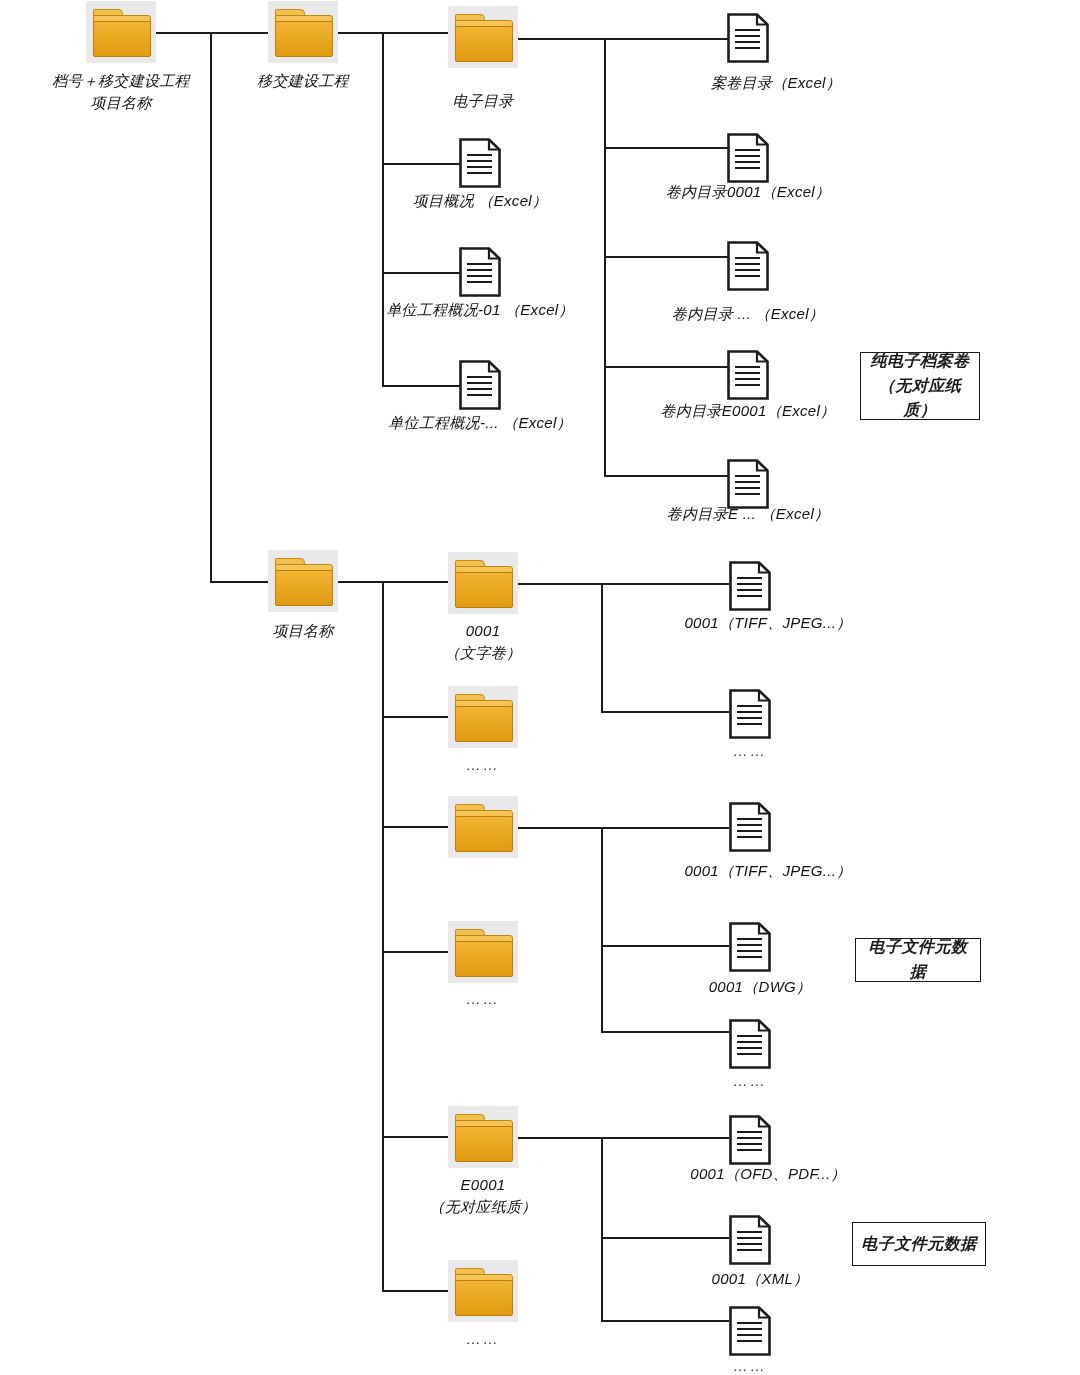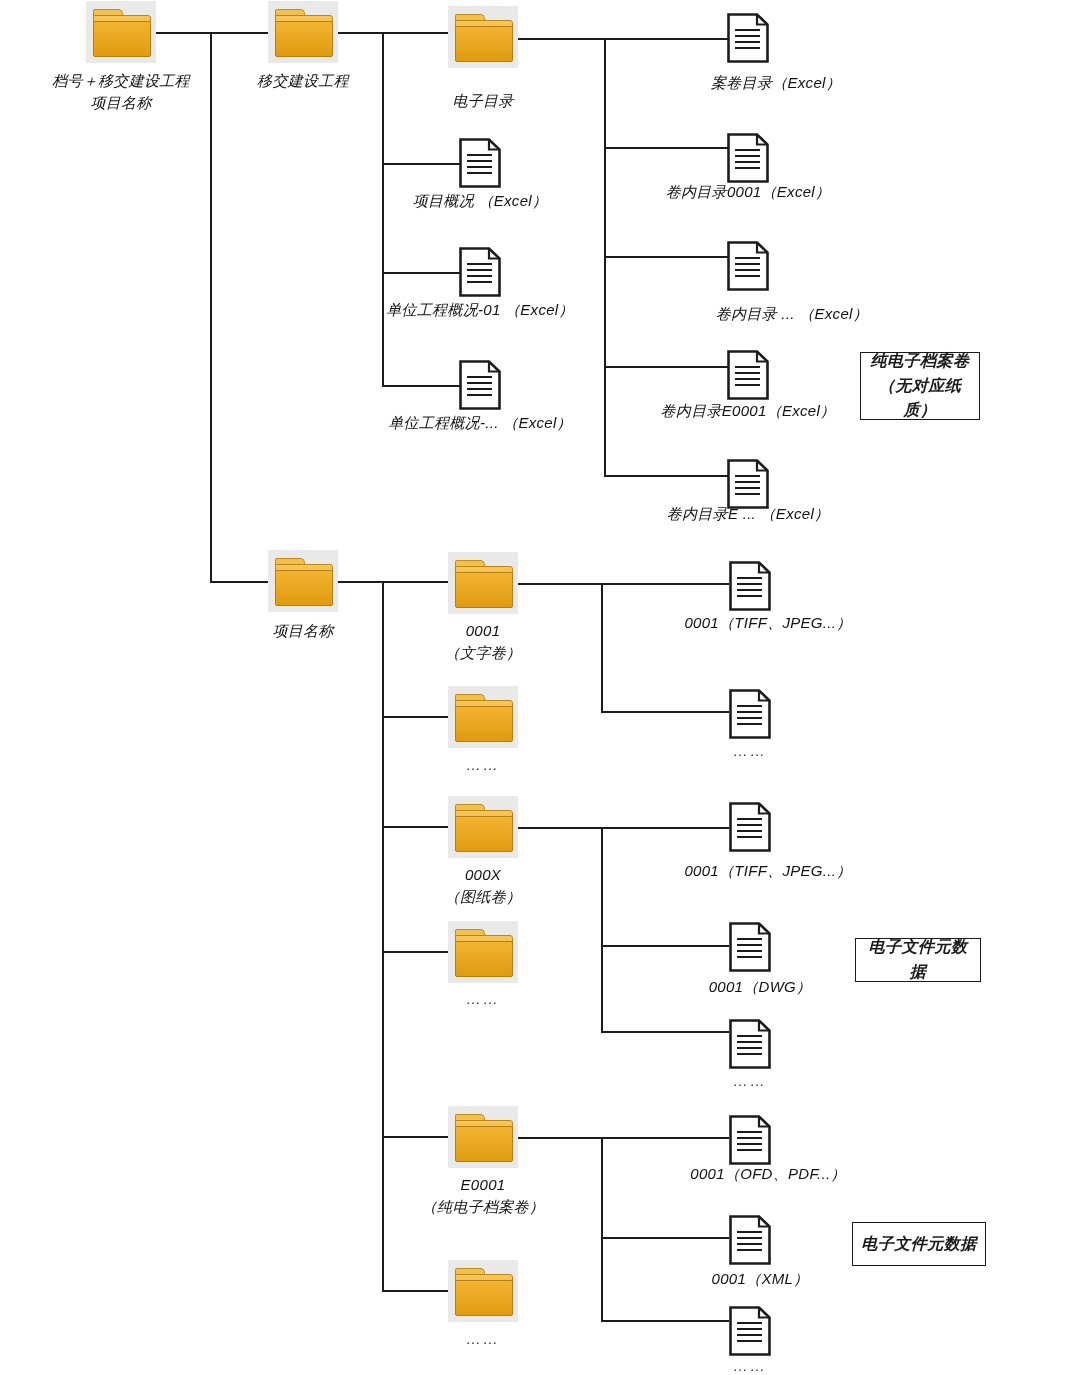--- a/index.html
+++ b/index.html
@@ -207,41 +207,39 @@
   </div>
   <div class="lbl dots" style="left:408px;top:754px;width:150px;">……</div>
 
   <div class="folder" style="left:448px;top:796px;">
     <div class="fbody">
         <div class="ftab"></div>
         <div class="fback"></div>
         <div class="ffront"></div>
       </div>
   </div>
-  <div class="lbl" style="left:408px;top:864px;width:150px;">000X
-（图纸卷）</div>
 
   <div class="folder" style="left:448px;top:921px;">
     <div class="fbody">
         <div class="ftab"></div>
         <div class="fback"></div>
         <div class="ffront"></div>
       </div>
   </div>
   <div class="lbl dots" style="left:408px;top:988px;width:150px;">……</div>
 
   <div class="folder" style="left:448px;top:1106px;">
     <div class="fbody">
         <div class="ftab"></div>
         <div class="fback"></div>
         <div class="ffront"></div>
       </div>
   </div>
   <div class="lbl" style="left:398px;top:1174px;width:170px;">E0001
-（纯电子档案卷）</div>
+（无对应纸质）</div>
 
   <div class="folder" style="left:448px;top:1260px;">
     <div class="fbody">
         <div class="ftab"></div>
         <div class="fback"></div>
         <div class="ffront"></div>
       </div>
   </div>
   <div class="lbl dots" style="left:408px;top:1328px;width:150px;">……</div>
 
@@ -320,21 +318,21 @@
   <path d="M2.5 2.5 H31 L41.5 12.5 V49.5 H2.5 Z" fill="#ffffff" stroke="#1c1c1c" stroke-width="2.6" stroke-linejoin="miter"></path>
   <path d="M31 2.5 V12.5 H41.5" fill="none" stroke="#1c1c1c" stroke-width="2.2"></path>
   <g stroke="#1c1c1c" stroke-width="2" stroke-linecap="butt">
     <line x1="9" y1="18" x2="34" y2="18"></line>
     <line x1="9" y1="24" x2="34" y2="24"></line>
     <line x1="9" y1="30" x2="34" y2="30"></line>
     <line x1="9" y1="36" x2="34" y2="36"></line>
   </g>
 </svg>
     </div>
-  <div class="lbl" style="left:628px;top:303px;width:240px;text-align:right;">卷内目录 ... （Excel）</div>
+  <div class="lbl" style="left:628px;top:303px;width:240px;">卷内目录 ... （Excel）</div>
 
   <div class="fileic" style="left:726px;top:349px;">
 <svg width="44" height="52" viewBox="0 0 44 52" xmlns="http://www.w3.org/2000/svg">
   <path d="M2.5 2.5 H31 L41.5 12.5 V49.5 H2.5 Z" fill="#ffffff" stroke="#1c1c1c" stroke-width="2.6" stroke-linejoin="miter"></path>
   <path d="M31 2.5 V12.5 H41.5" fill="none" stroke="#1c1c1c" stroke-width="2.2"></path>
   <g stroke="#1c1c1c" stroke-width="2" stroke-linecap="butt">
     <line x1="9" y1="18" x2="34" y2="18"></line>
     <line x1="9" y1="24" x2="34" y2="24"></line>
     <line x1="9" y1="30" x2="34" y2="30"></line>
     <line x1="9" y1="36" x2="34" y2="36"></line>

